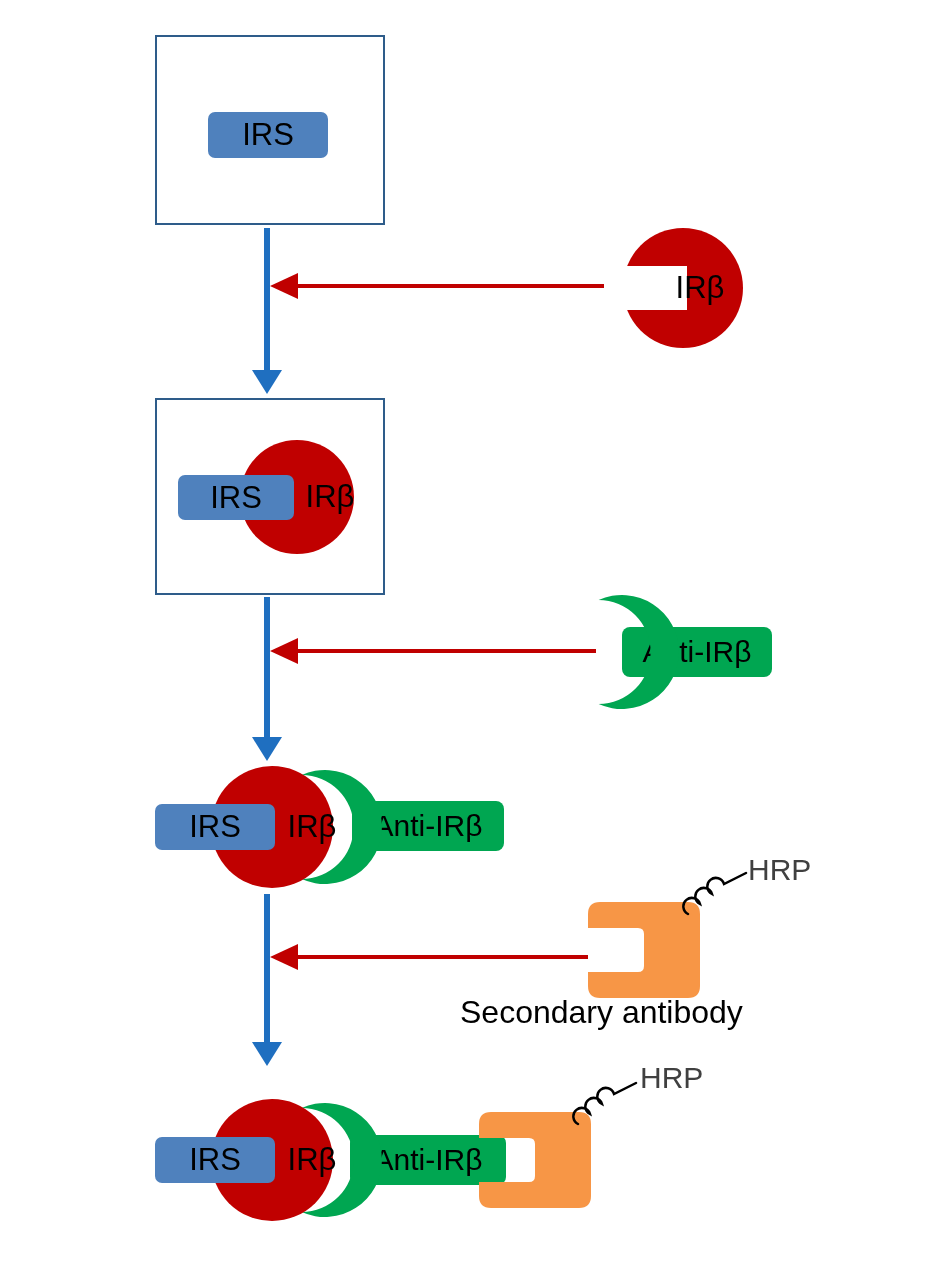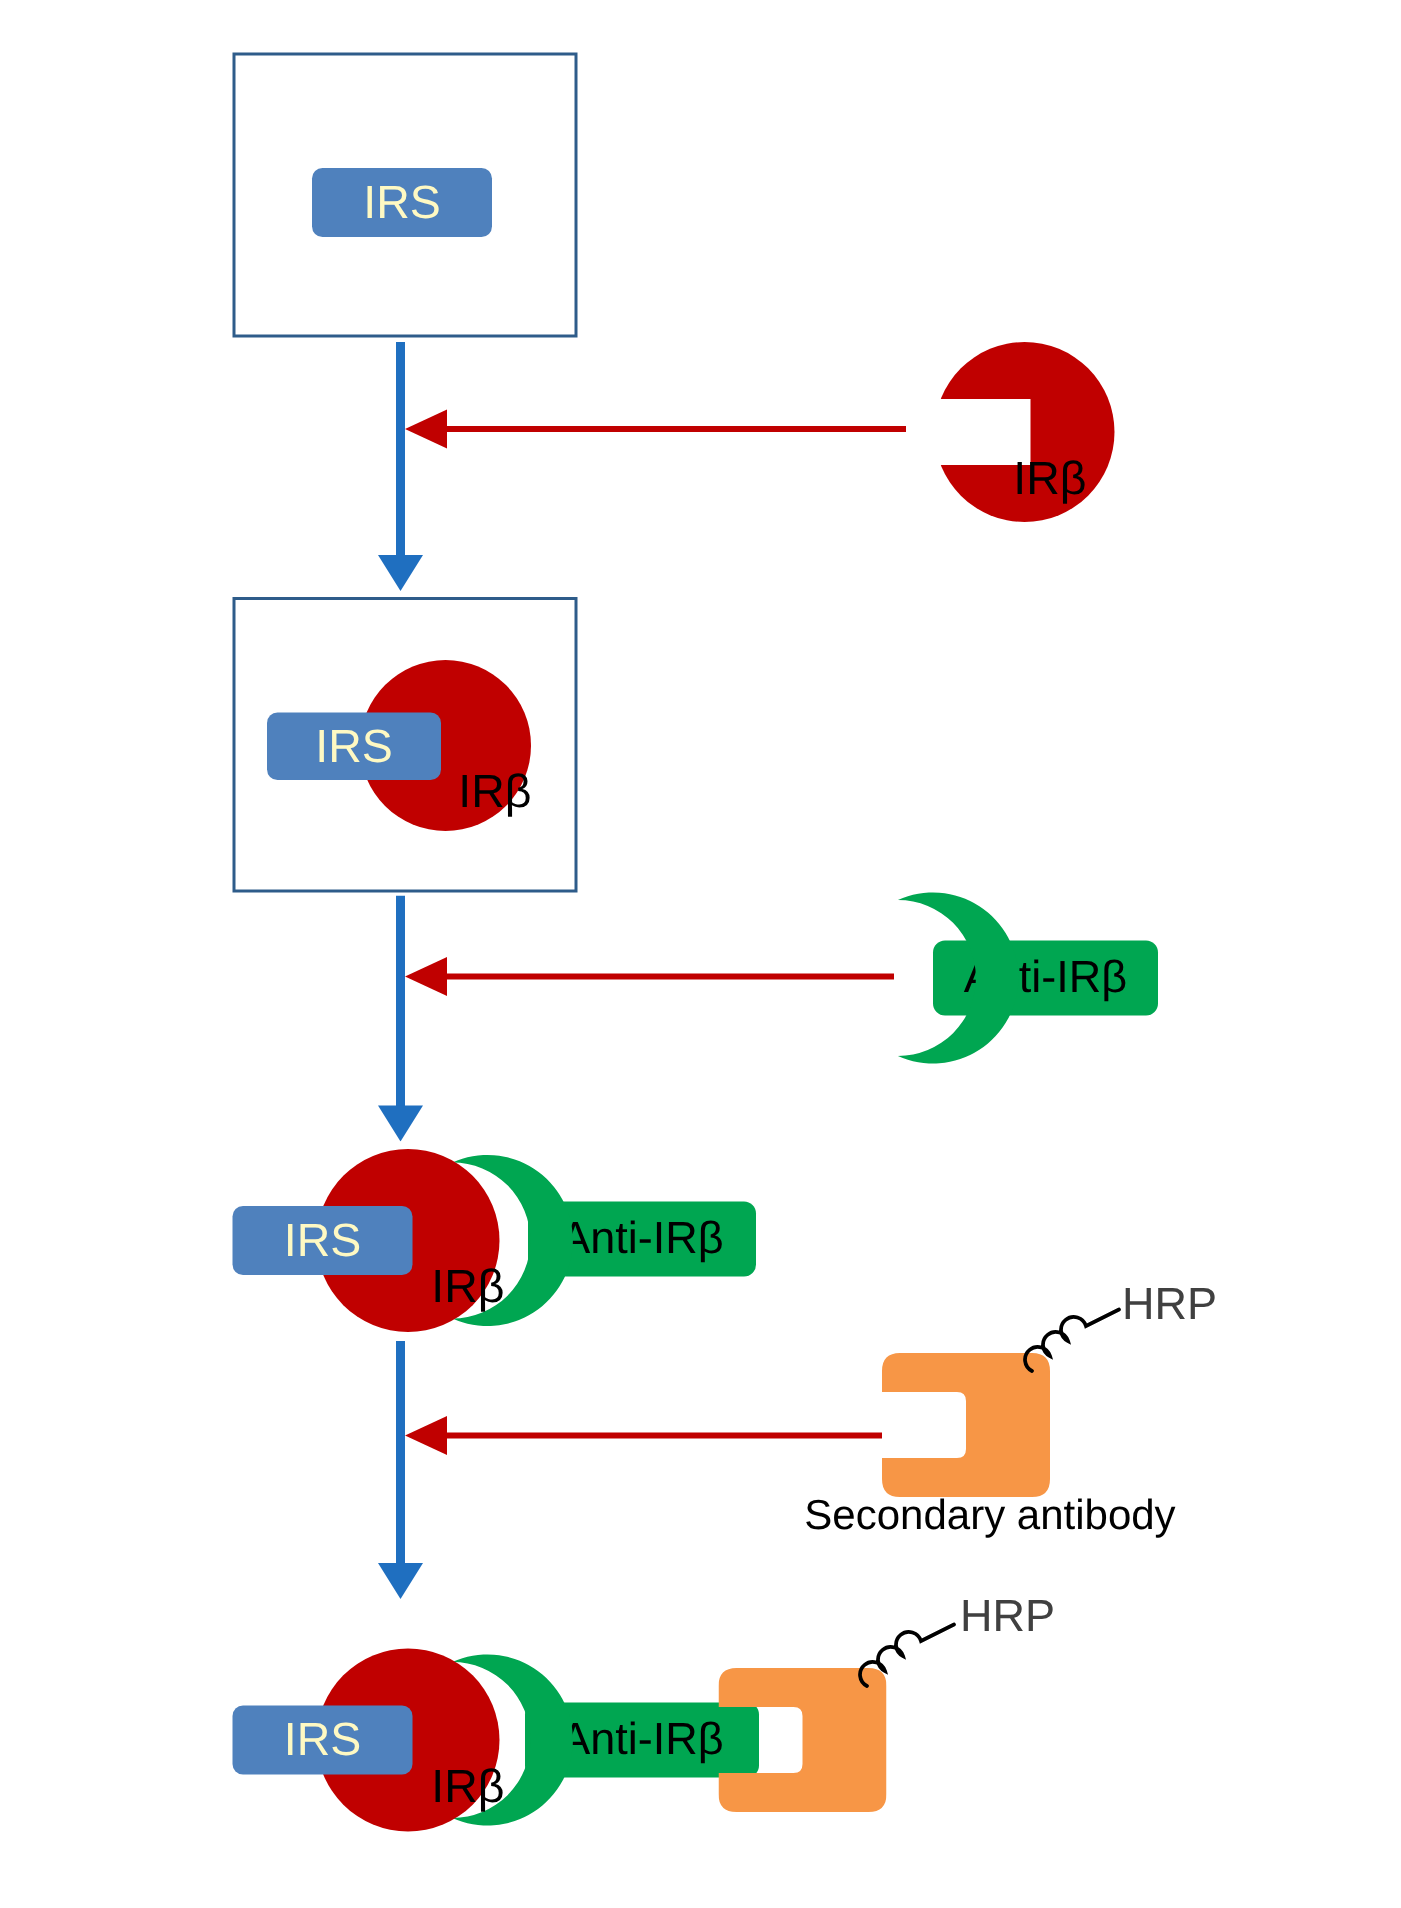--- a/index.html
+++ b/index.html
@@ -4,30 +4,30 @@
 <style>
   html,body{margin:0;padding:0;background:#fff;}
   .canvas{
     position:relative;width:934px;height:1272px;background:#ffffff;
     font-family:"Liberation Sans",sans-serif;color:#000;overflow:hidden;
   }
   .abs{position:absolute;}
   .well{border:2px solid #2E5C8A;background:#ffffff;box-sizing:border-box;}
   .chip{
     background:#4F81BD;border-radius:7px;display:flex;align-items:center;
-    justify-content:center;font-size:31px;color:#fef9c3;
+    justify-content:center;font-size:31px;color:#000000;
   }
   .gchip{
     background:#00A651;border-radius:8px;display:flex;align-items:center;
     justify-content:center;font-size:30px;color:#000;
   }
   .circle{background:#C00000;border-radius:50%;}
-  .txt{display:flex;align-items:center;justify-content:center;font-size:31px;color:#000;margin-top:31px;}
+  .txt{display:flex;align-items:center;justify-content:center;font-size:31px;color:#000;}
   .txt-left{display:flex;align-items:center;justify-content:flex-start;font-size:30px;color:#404040;}
-  .caption{font-size:28px;text-align:center;color:#000;}
+  .caption{font-size:32px;color:#000;}
 </style>
 </head>
 <body>
 
 <div class="canvas">
 
   <div class="abs well" style="left:155px;top:35px;width:230px;height:190px"></div>
   <div class="abs chip" style="left:208px;top:112px;width:120px;height:46px">
     <span>IRS</span>
   </div>

